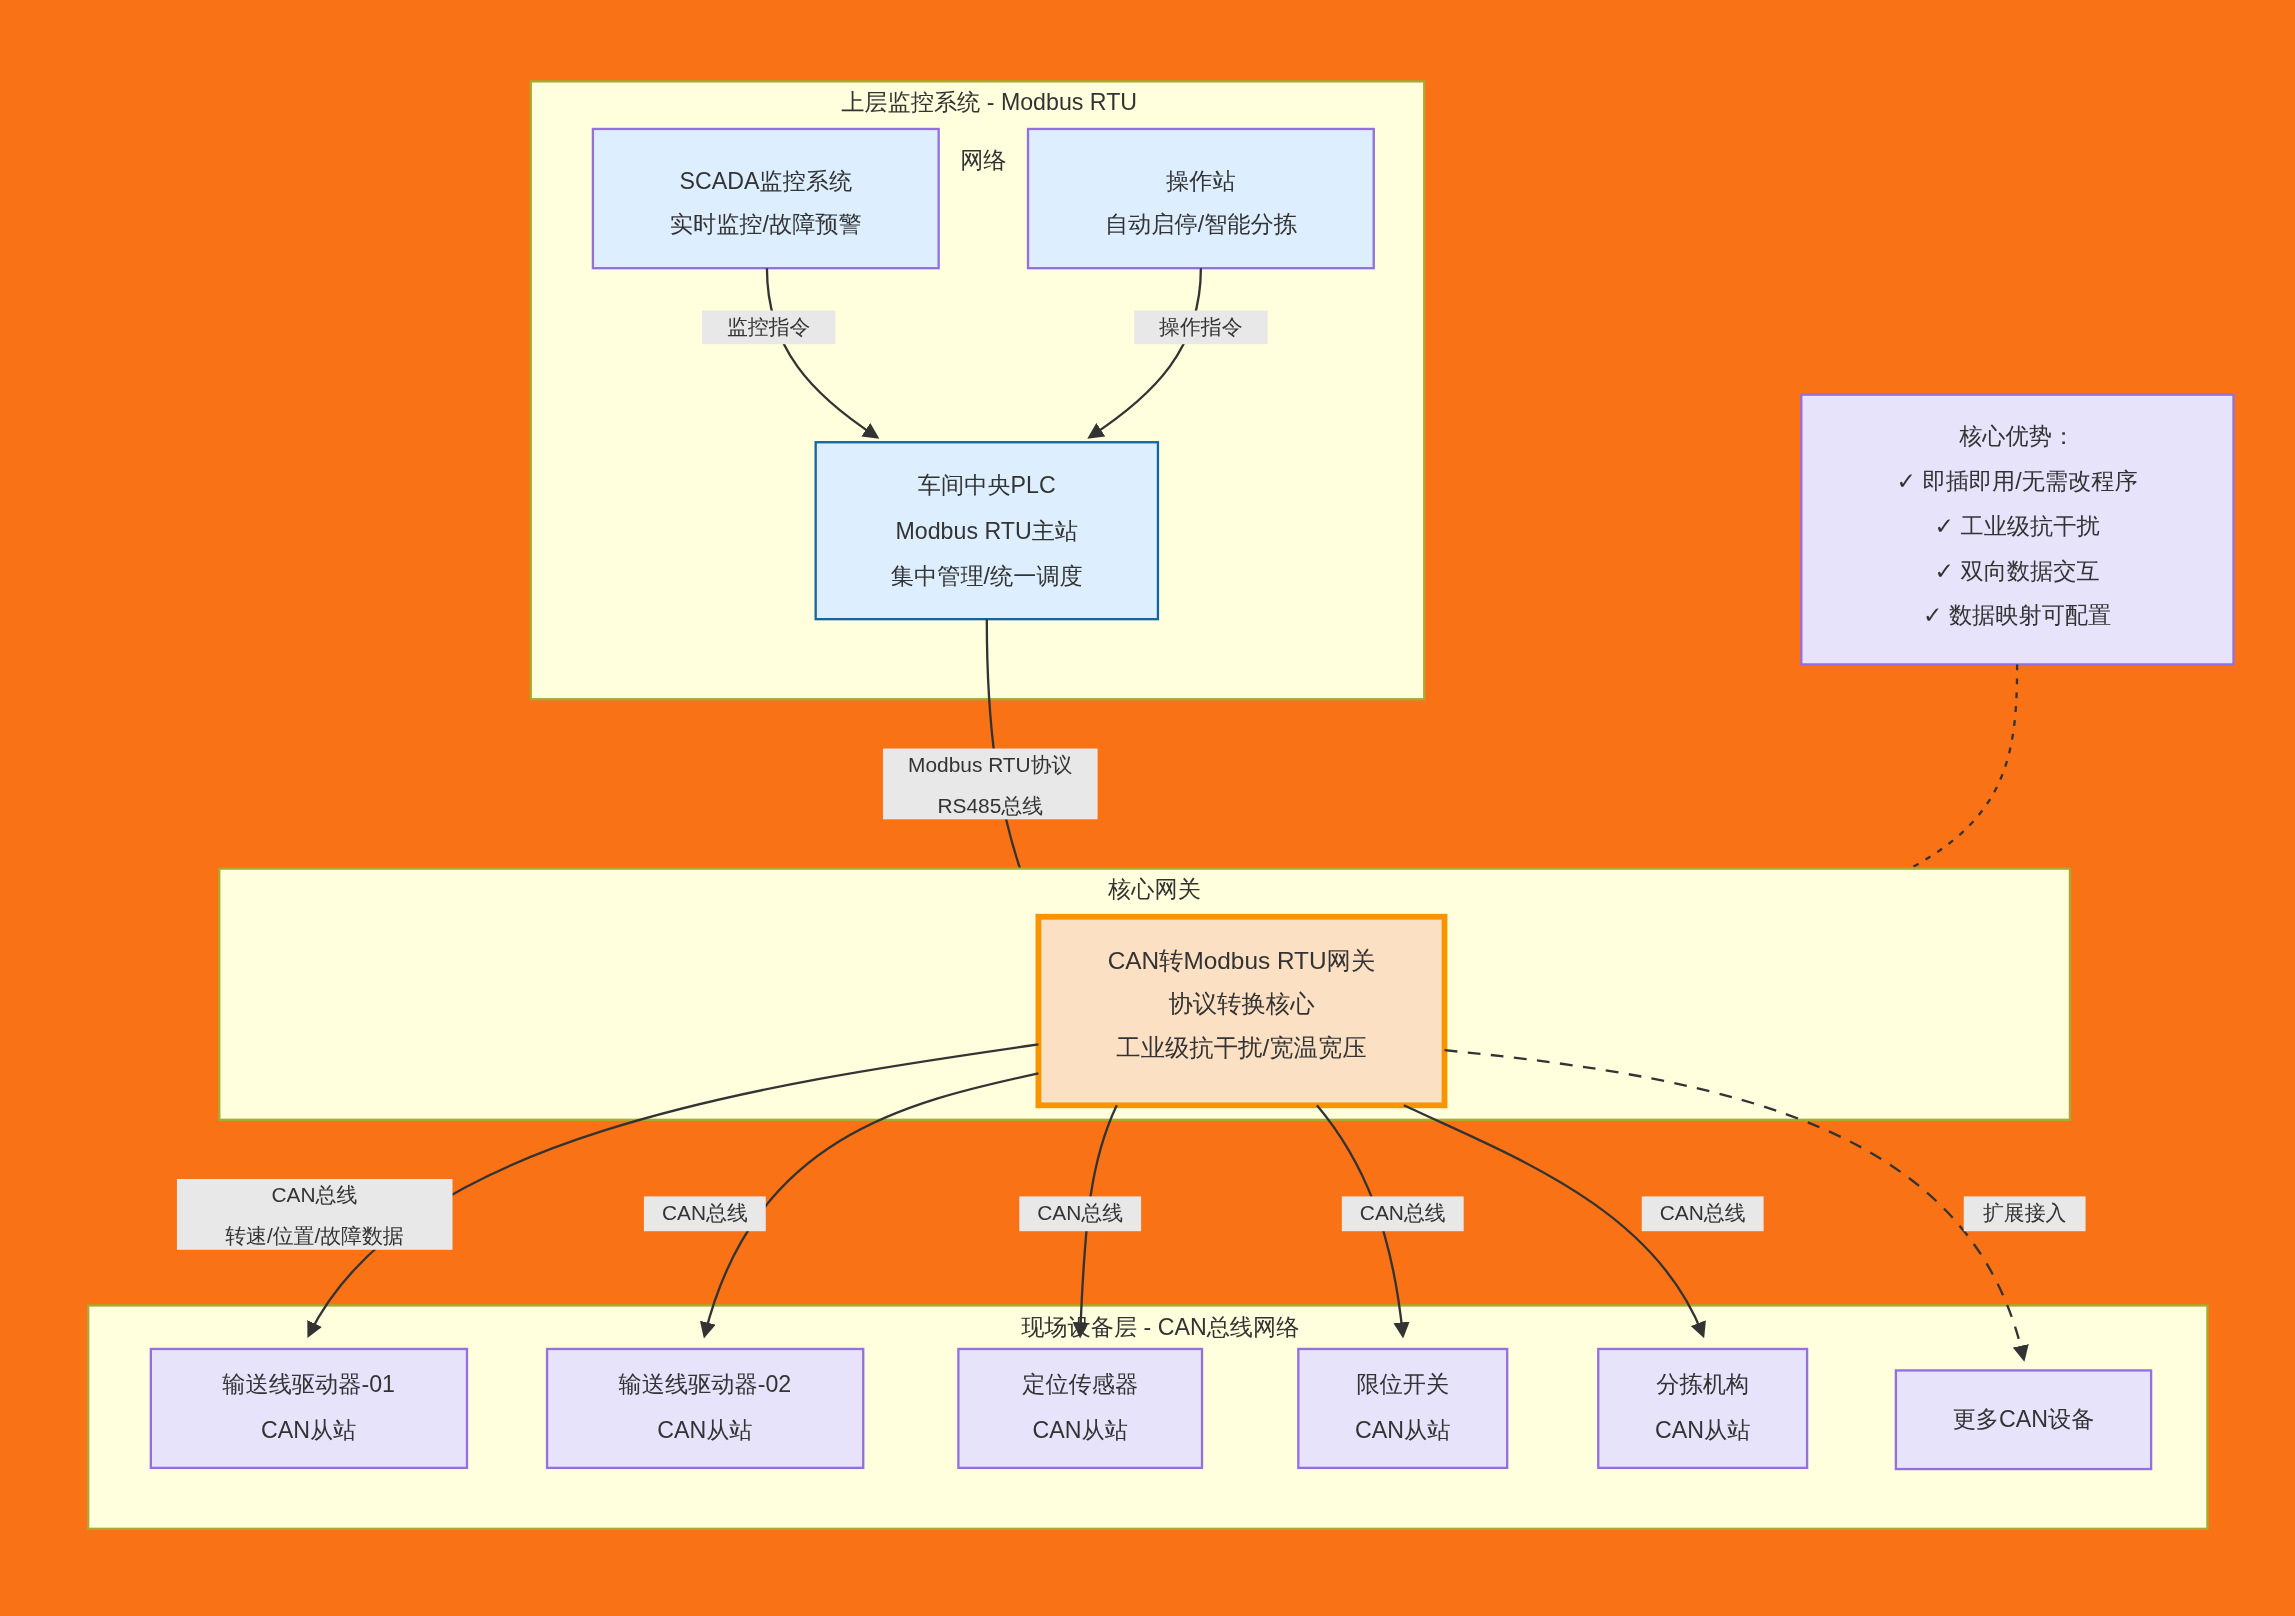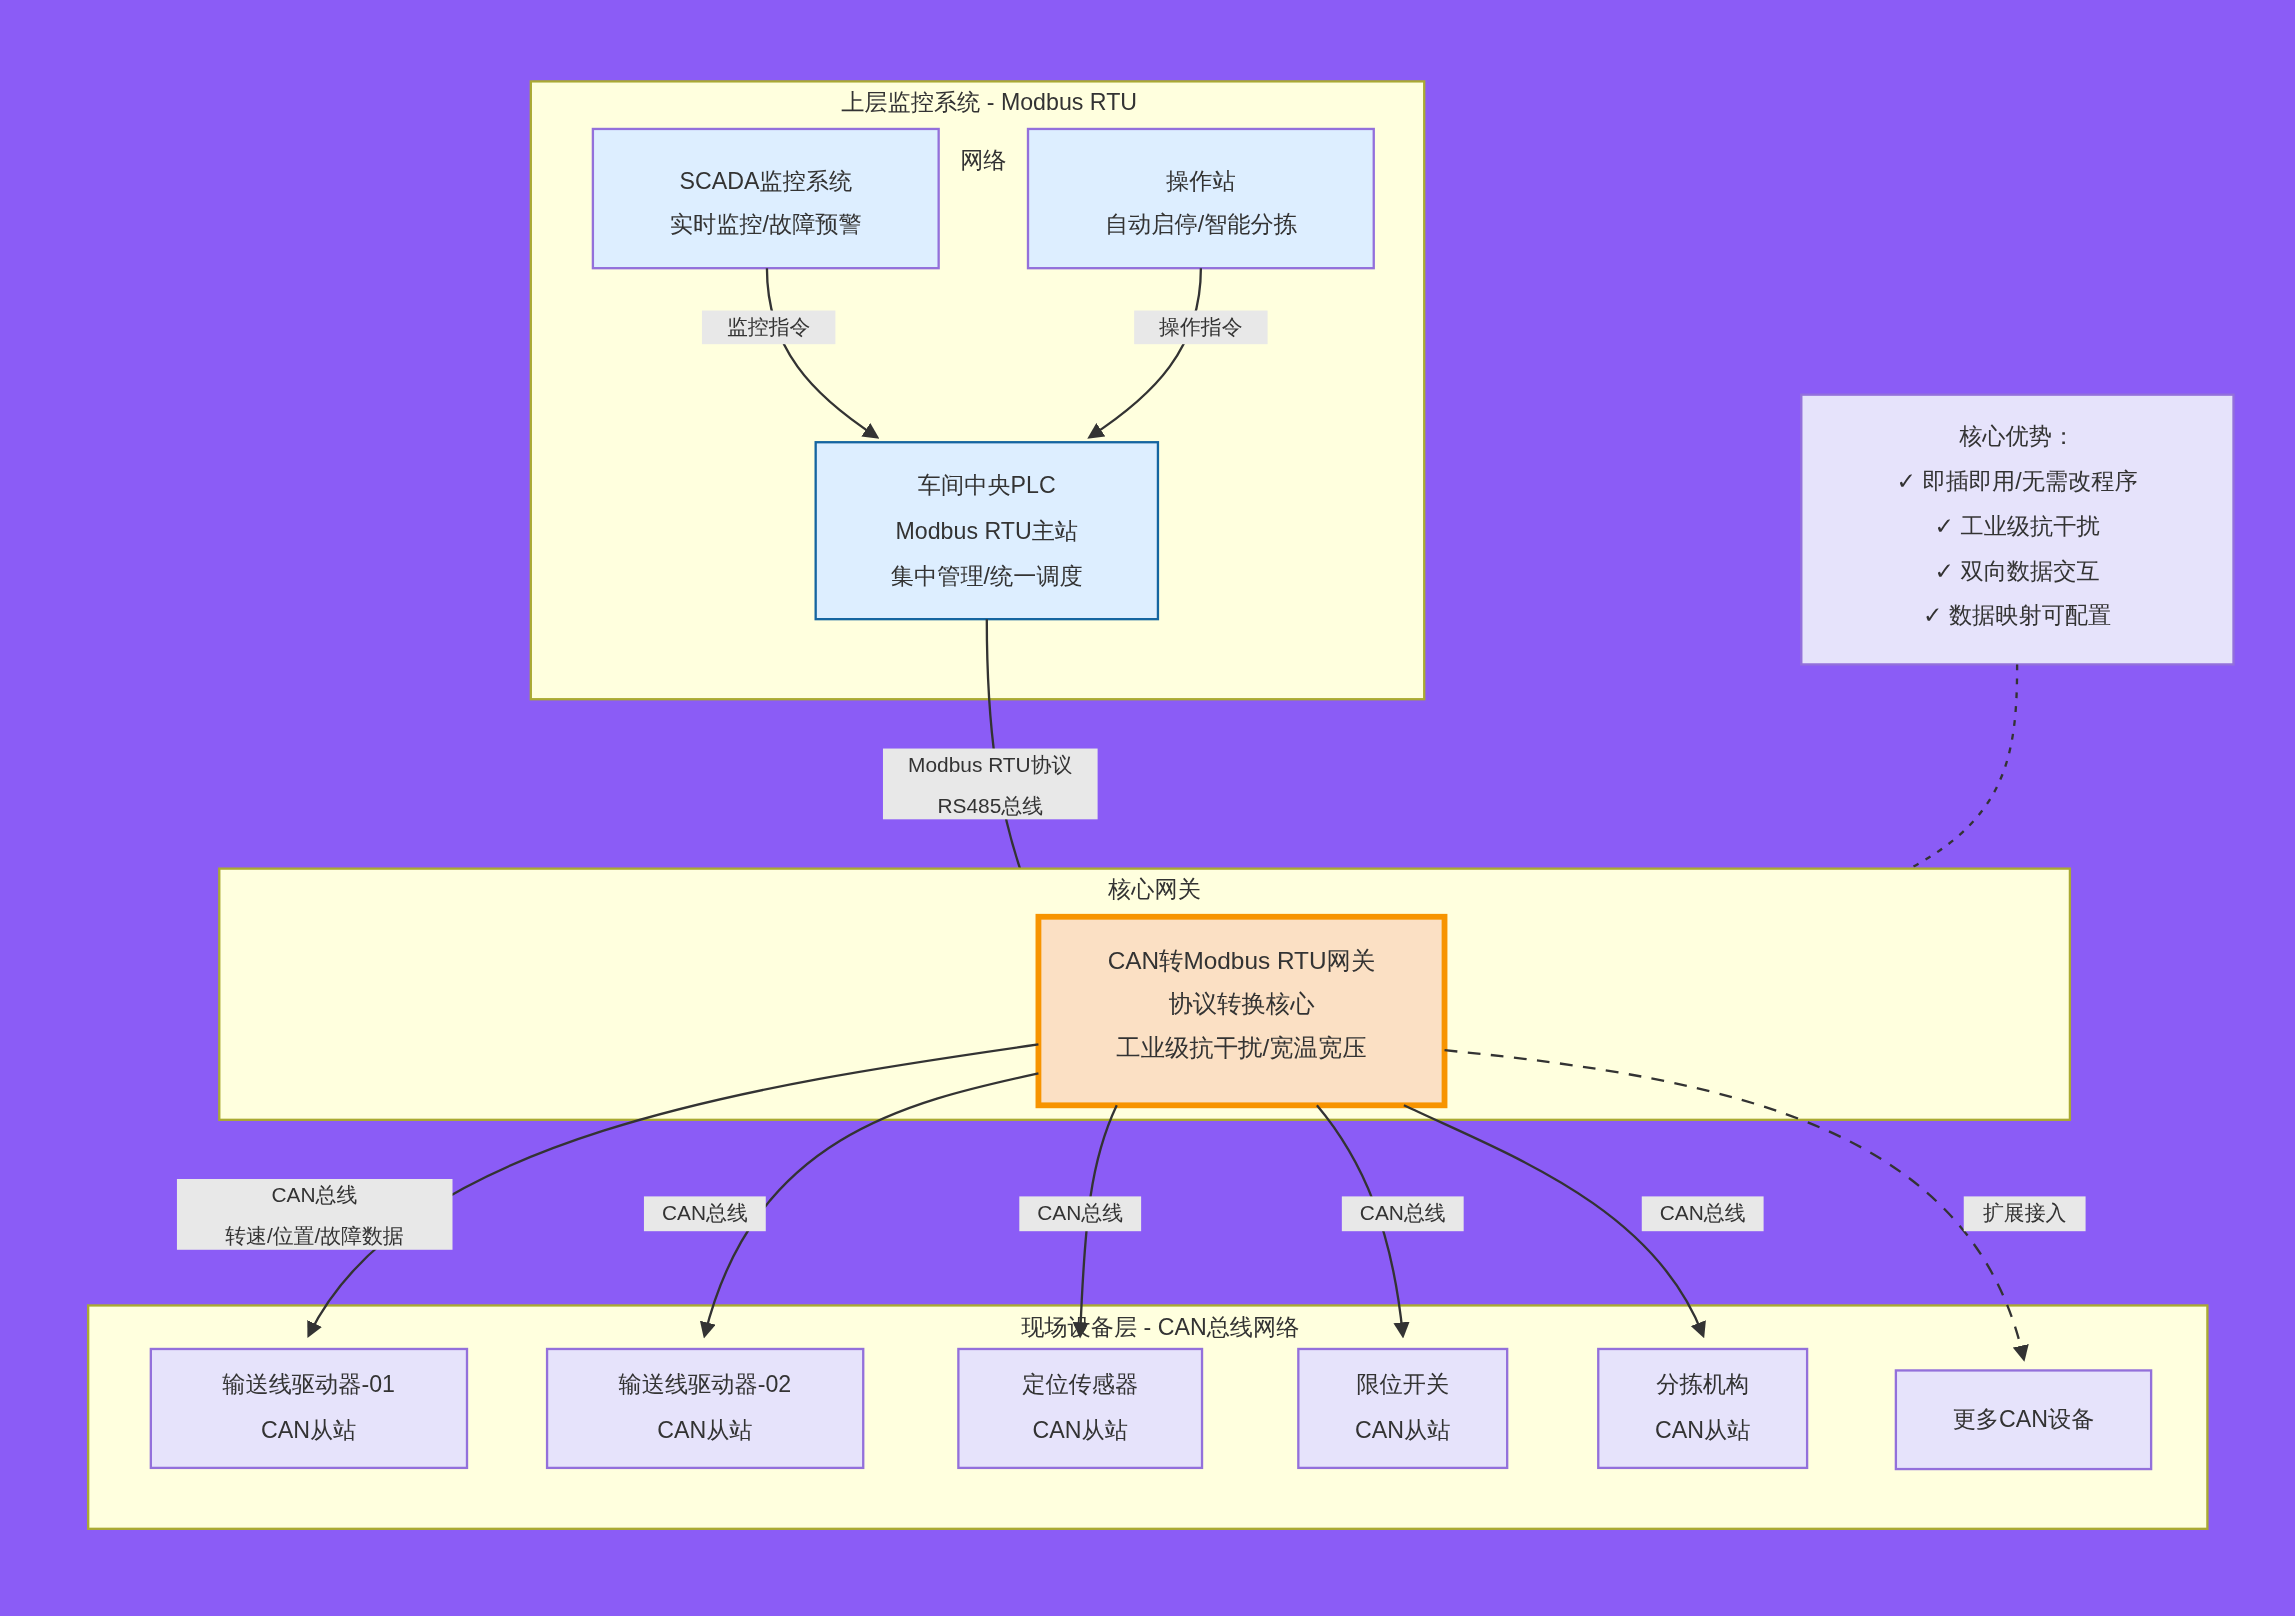--- a/index.html
+++ b/index.html
@@ -1,17 +1,17 @@
 <!DOCTYPE html>
 <html style="font-size:9.3px"><head>
 <meta charset="utf-8">
 <style>
   html,body{margin:0;padding:0;background:#ffffff;}
   body{width:2295px;height:1616px;font-family:"Liberation Sans","DejaVu Sans",sans-serif;}
-  #stage{position:relative;width:2295px;height:1616px;overflow:hidden;background:#8b5cf6;}
+  #stage{position:relative;width:2295px;height:1616px;overflow:hidden;background:#f97316;}
   svg#diagram{position:absolute;left:0;top:0;width:2295px;height:1616px;}
   .cluster-rect{fill:#ffffde;stroke:#aaaa33;stroke-width:4px;}
   .cluster-title{font-size:40px;fill:#333333;text-anchor:middle;dominant-baseline:middle;font-family:"Liberation Sans","DejaVu Sans",sans-serif;}
   .node-rect{stroke-width:4px;}
   .n-blue{fill:#ddeeff;stroke:#9370db;}
   .n-plc{fill:#ddeeff;stroke:#1565a0;}
   .n-gw{fill:#fbe0c4;stroke:#f79400;stroke-width:10px;}
   .n-purple{fill:#e6e3fb;stroke:#9370db;}
   .n-adv{fill:#e6e3fb;stroke:#9370db;stroke-width:4px;}
   .node-text{font-size:40px;fill:#333333;text-anchor:middle;font-family:"Liberation Sans","DejaVu Sans",sans-serif;}

